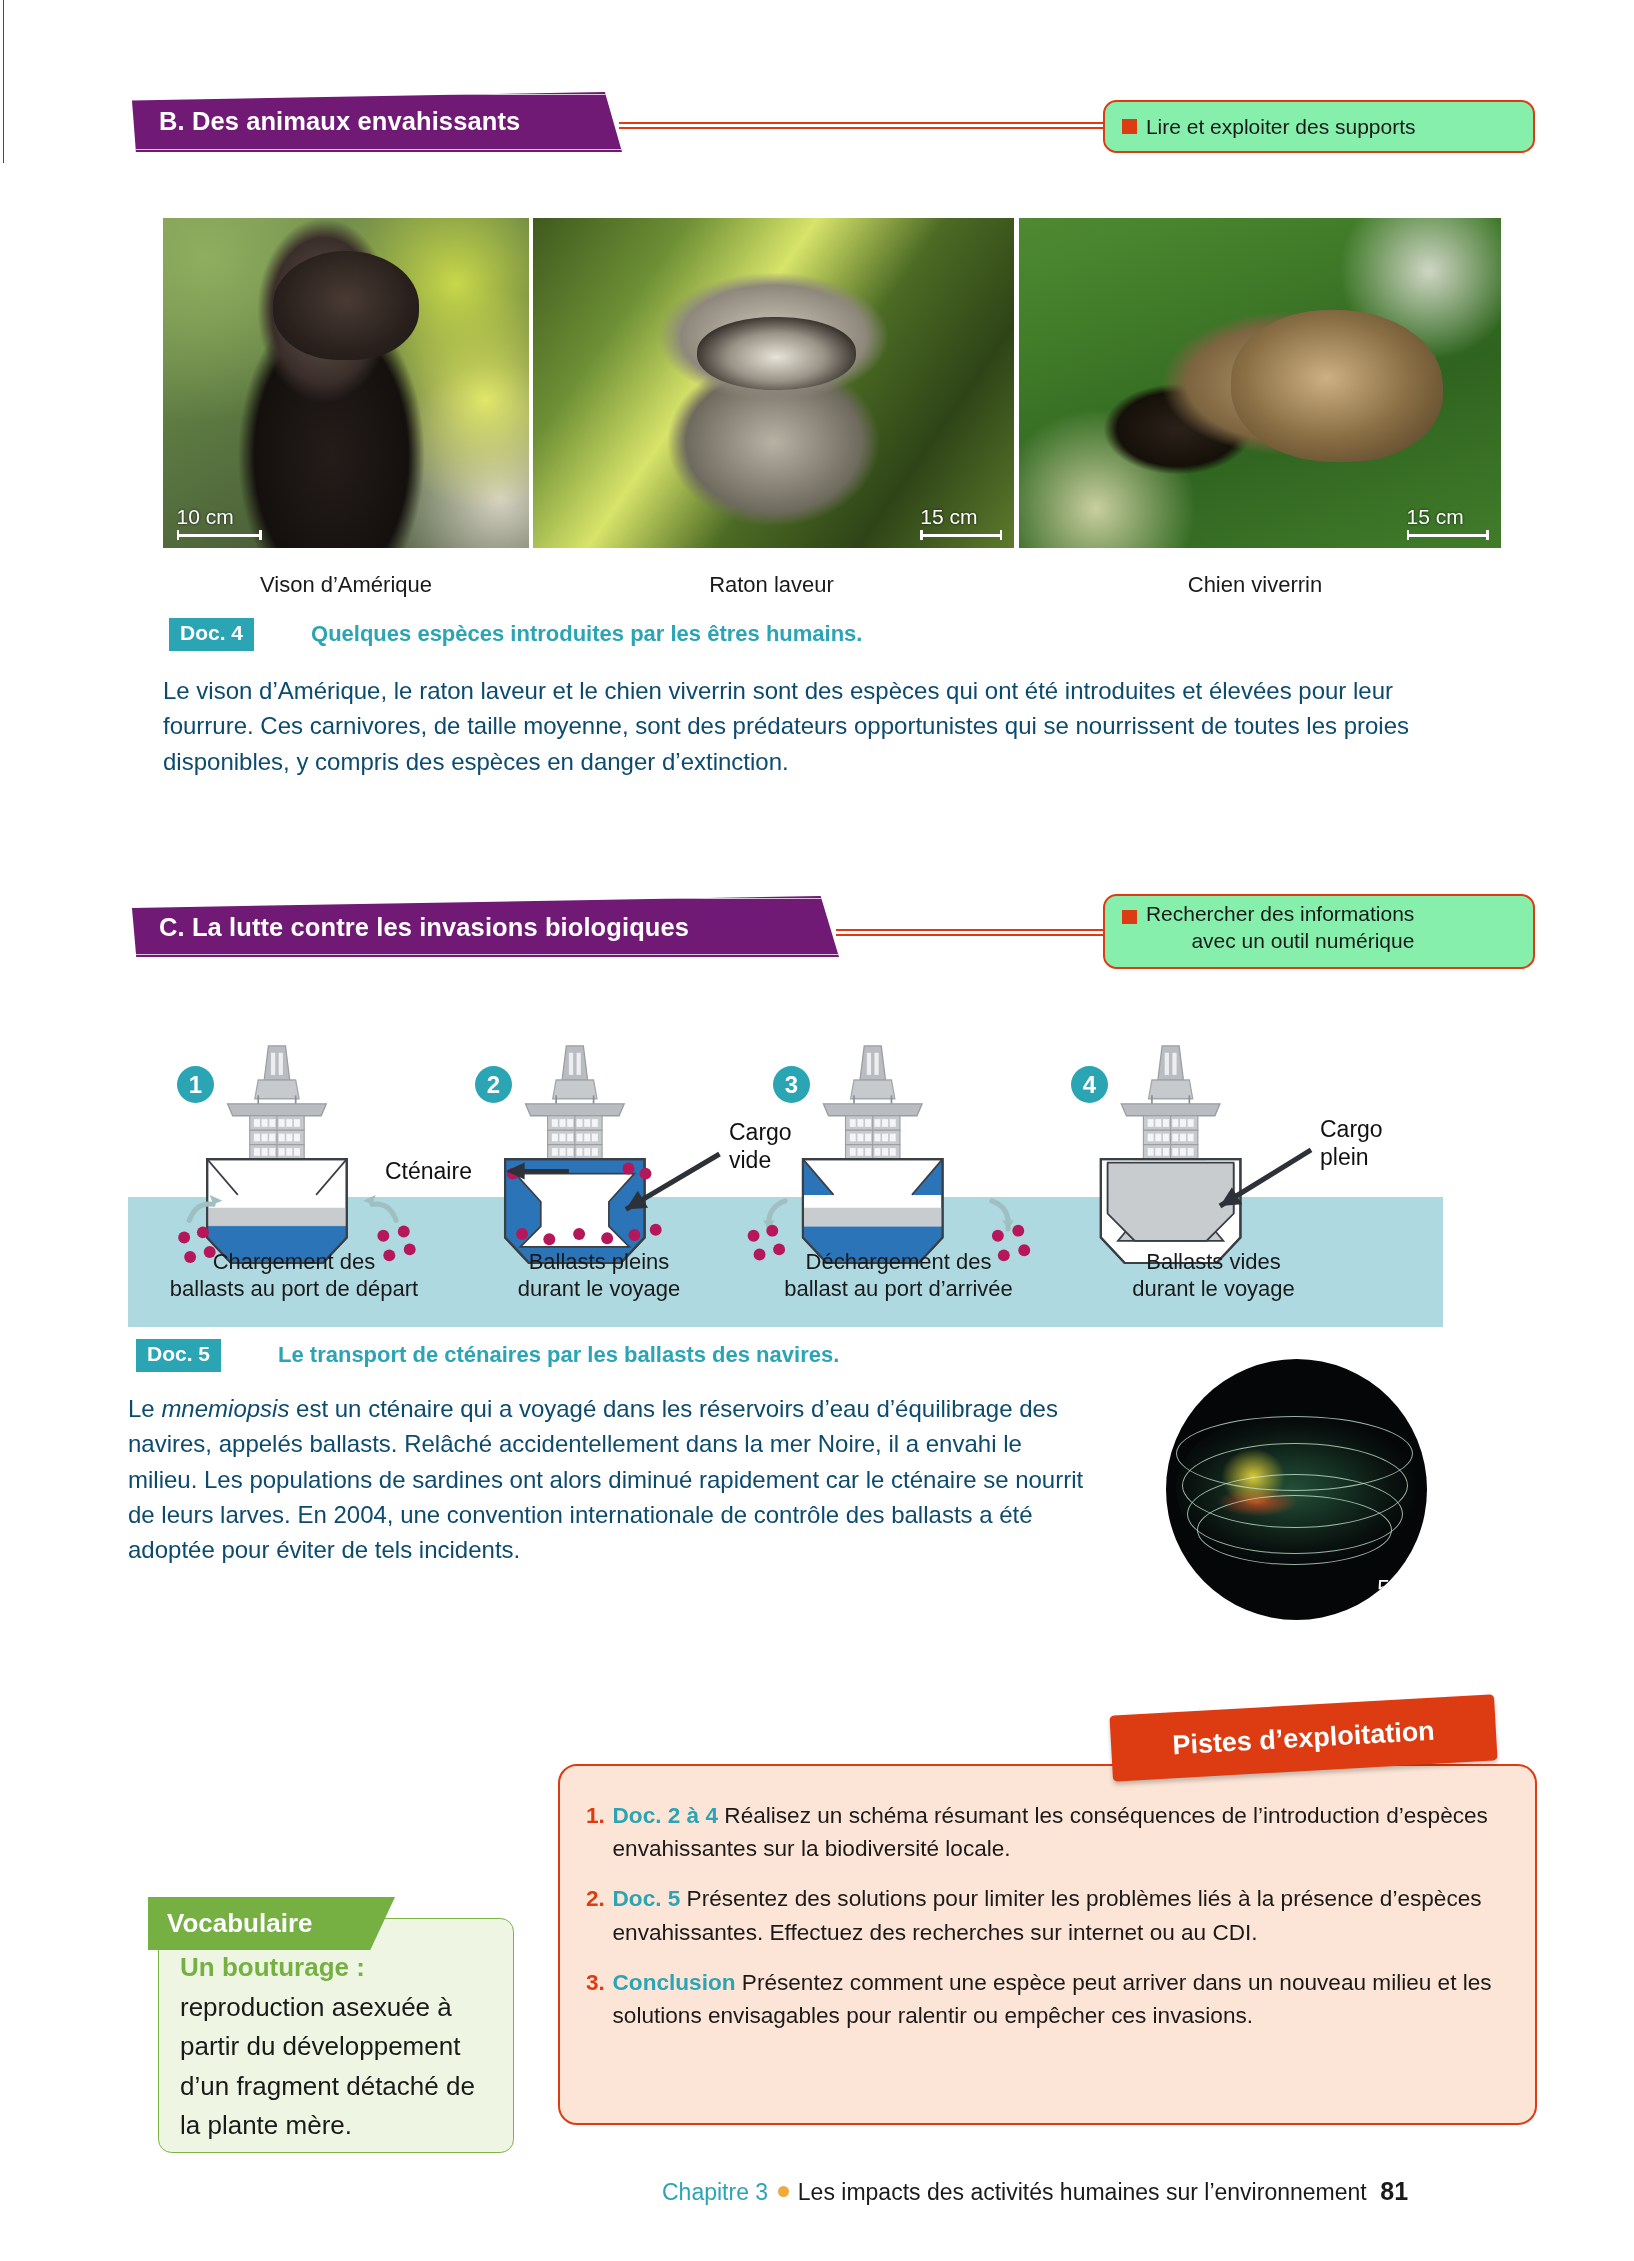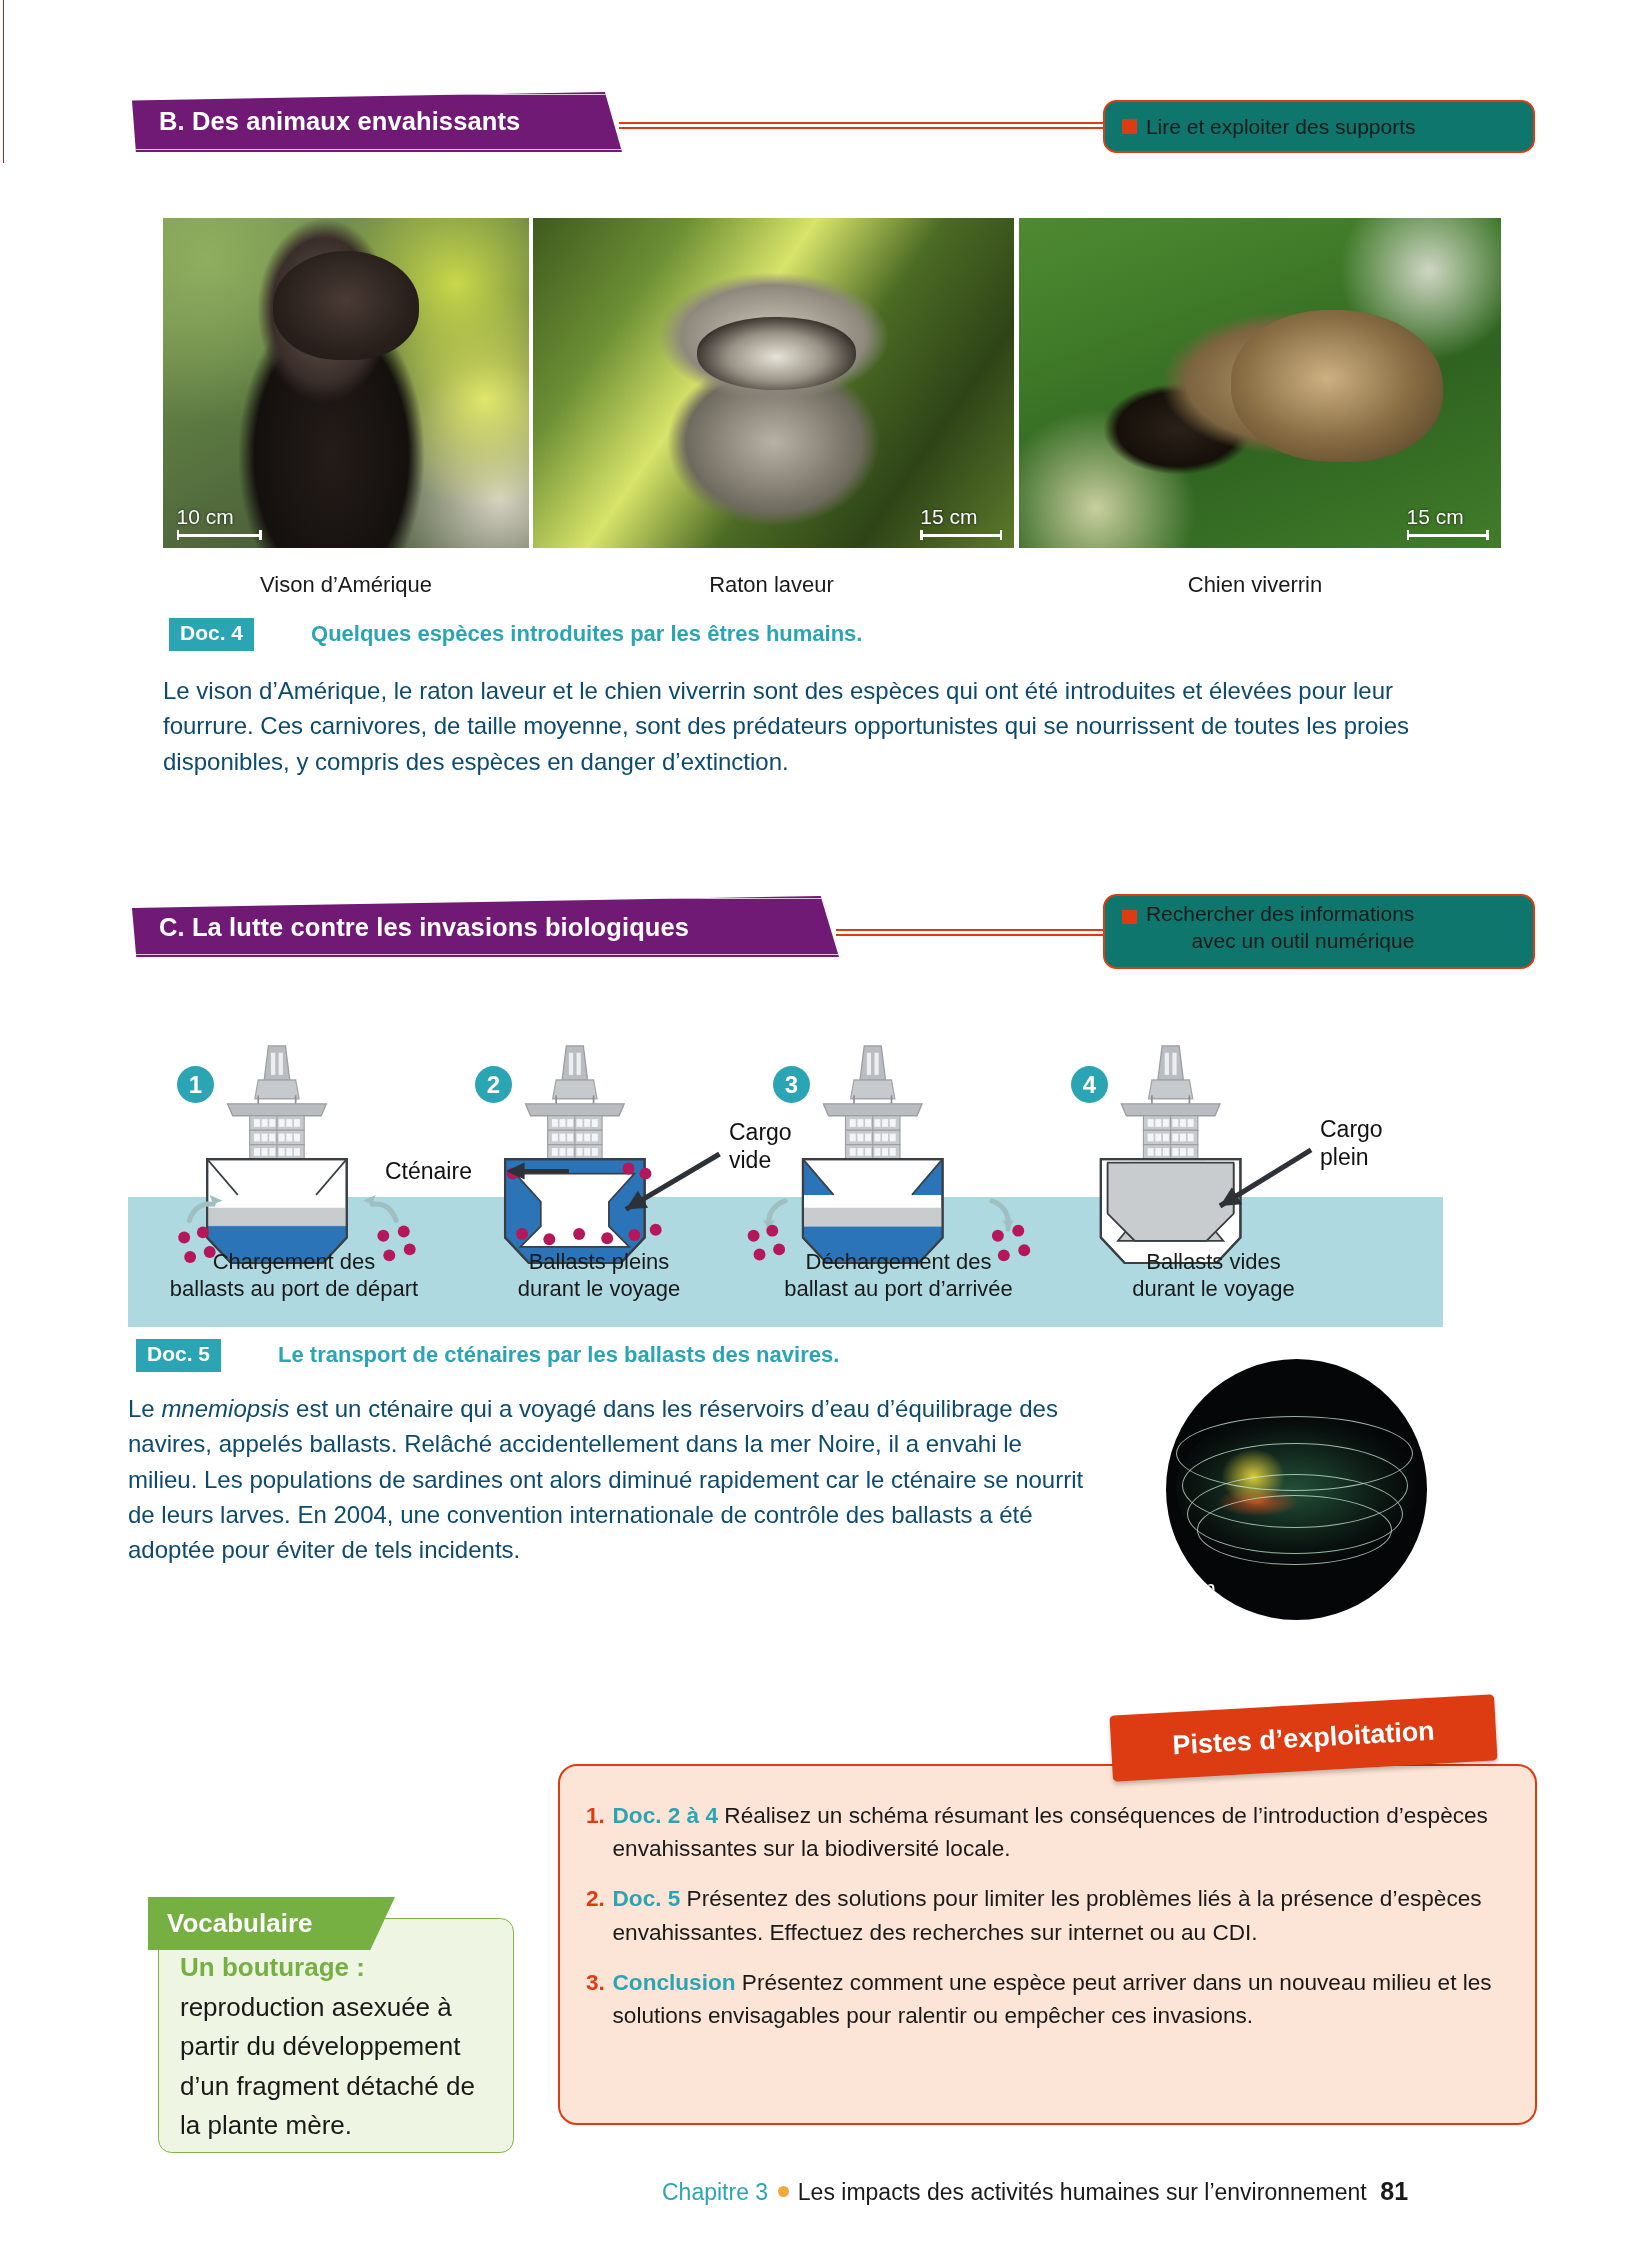--- a/index.html
+++ b/index.html
@@ -29,21 +29,21 @@
   }
   .sec-banner .label{
     position:relative;z-index:2;color:#fff;font-weight:700;
     letter-spacing:0.1px;white-space:nowrap;
   }
   
   .connector{position:absolute;border-top:2.6px solid #dd3b11;border-bottom:2.6px solid #dd3b11;height:3.4px;}
 
   
   .pill{
-    position:absolute;border:2.6px solid #dd3b11;border-radius:13.6px;background:#0f766e;
+    position:absolute;border:2.6px solid #dd3b11;border-radius:13.6px;background:#86efac;
     display:flex;align-items:center;justify-content:flex-start;
     box-sizing:border-box;
   }
   .pill .sq{width:14.5px;height:14.5px;background:#dd3b11;flex:0 0 auto;margin-right:9.4px;}
   .pill .ptxt{font-size:21px;color:#1a1a1a;line-height:1.3;}
   .pill.two-line .ptxt{text-align:right;}
 
   
   .photo-row{position:absolute;display:flex;gap:4.3px;}
   .photo{position:relative;overflow:hidden;}
@@ -120,21 +120,21 @@
   
   .ctenophore{position:absolute;border-radius:50%;overflow:hidden;background:#050608;}
   .cteno-body{position:absolute;left:4%;top:20%;width:92%;height:60%;
     border-radius:50% 46% 48% 52%;
     background:
       radial-gradient(ellipse 22% 30% at 32% 42%, rgba(255,230,60,.85) 0%, transparent 60%),
       radial-gradient(ellipse 26% 14% at 34% 58%, rgba(235,80,30,.75) 0%, transparent 65%),
       radial-gradient(ellipse 60% 55% at 48% 50%, rgba(60,140,95,.55) 0%, rgba(18,42,30,.35) 70%, transparent 90%);
   }
   .cteno-band{position:absolute;border-radius:50%;border:1.7px solid rgba(205,235,215,.75);}
-  .cteno-scale{position:absolute;left:0;right:0;bottom:12px;text-align:left;color:#fff;}
+  .cteno-scale{position:absolute;left:0;right:0;bottom:12px;text-align:right;color:#fff;}
   .cteno-scale .sv{font-size:23px;display:block;margin-bottom:5.1px;}
   .cteno-scale .bar{position:relative;height:10.2px;width:145px;margin:0 auto;}
   .cteno-scale .bar::before{content:"";position:absolute;left:0;right:0;top:4.3px;height:2.6px;background:#fff;}
   .cteno-scale .bar::after{content:"";position:absolute;left:0;top:0;width:2.6px;height:10.2px;background:#fff;}
   .cteno-scale .cap{position:absolute;right:0;top:0;width:2.6px;height:10.2px;background:#fff;}
 
   
   .pistes-box{
     position:absolute;border:2.6px solid #dd3b11;border-radius:19px;background:#fce5d6;
     box-sizing:border-box;

